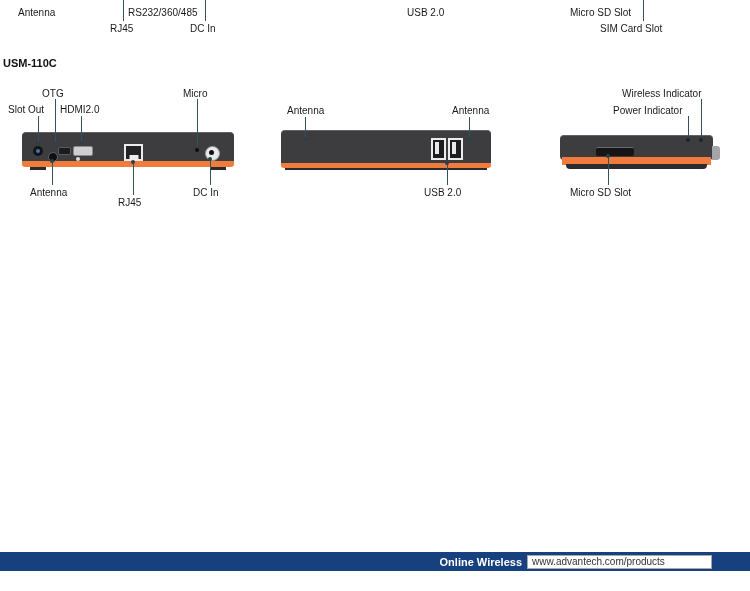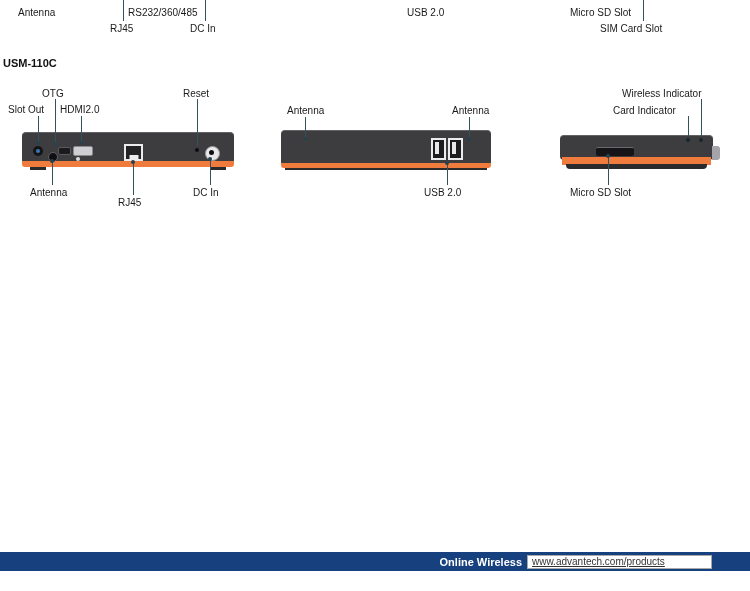--- a/index.html
+++ b/index.html
@@ -36,21 +36,21 @@
   }
   .usb span{position:absolute;left:2px;top:2px;width:4px;height:12px;background:#e8e8e8;display:block;}
   .footer-bar{position:absolute;left:0;top:552;width:750px;height:19px;background:#17407e;}
   .footer-label{
     position:absolute;left:432px;top:556px;width:90px;text-align:right;
     font-size:11px;font-weight:bold;color:#ffffff;line-height:12px;white-space:nowrap;
   }
   .url-box{
     position:absolute;left:527px;top:555px;width:179px;height:12px;
     background:#ffffff;border:1px solid #a8a8a8;font-size:10px;line-height:12px;
-    color:#333;padding-left:4px;white-space:nowrap;overflow:hidden;text-decoration:underline;
+    color:#333;padding-left:4px;white-space:nowrap;overflow:hidden;
   }
 </style>
 </head>
 <body>
 
 <div id="page">
 
   <div class="lbl" style="left:18px;top:7px">Antenna</div>
   <div class="lbl" style="left:128px;top:7px">RS232/360/485</div>
   <div class="lbl" style="left:110px;top:23px">RJ45</div>
@@ -60,21 +60,21 @@
   <div class="lbl" style="left:600px;top:23px">SIM Card Slot</div>
   <div class="vline" style="left:123px;top:0;height:21px"></div>
   <div class="vline" style="left:205px;top:0;height:21px"></div>
   <div class="vline" style="left:643px;top:0;height:21px"></div>
 
   <div class="title" style="left:3px;top:57px">USM-110C</div>
 
   <div class="lbl" style="left:42px;top:88px">OTG</div>
   <div class="lbl" style="left:8px;top:104px">Slot Out</div>
   <div class="lbl" style="left:60px;top:104px">HDMI2.0</div>
-  <div class="lbl" style="left:183px;top:88px">Reset</div>
+  <div class="lbl" style="left:183px;top:88px">Micro</div>
   <div class="lbl" style="left:30px;top:187px">Antenna</div>
   <div class="lbl" style="left:118px;top:197px">RJ45</div>
   <div class="lbl" style="left:193px;top:187px">DC In</div>
 
   <div class="device" style="left:22px;top:132px;width:212px;height:31px"></div>
   <div class="orange" style="left:22px;top:161px;width:212px;height:6px;border-radius:0 0 3px 3px"></div>
   <div class="foot" style="left:30px;top:167px;width:16px;height:3px"></div>
   <div class="foot" style="left:210px;top:167px;width:16px;height:3px"></div>
 
   <div class="port-circle" style="left:33px;top:146px;width:10px;height:10px;background:#141416"></div>
@@ -120,21 +120,21 @@
     </div>
 
   <div class="vline" style="left:305px;top:117px;height:20px"></div>
   <div class="vline" style="left:469px;top:117px;height:20px"></div>
   <div class="vline" style="left:447px;top:164px;height:21px"></div>
   <div class="dot" style="left:303px;top:137px"></div>
   <div class="dot" style="left:467px;top:137px"></div>
   <div class="dot" style="left:445px;top:161px"></div>
 
   <div class="lbl" style="left:622px;top:88px">Wireless Indicator</div>
-  <div class="lbl" style="left:613px;top:105px">Card Indicator</div>
+  <div class="lbl" style="left:613px;top:105px">Power Indicator</div>
   <div class="lbl" style="left:570px;top:187px">Micro SD Slot</div>
 
   <div class="device" style="left:560px;top:135px;width:153px;height:24px"></div>
   <div class="orange" style="left:562px;top:157px;width:149px;height:8px"></div>
   <div class="foot" style="left:566px;top:164px;width:141px;height:5px;border-radius:0 0 4px 4px"></div>
   <div class="port-rect" style="left:712px;top:146px;width:8px;height:14px;background:#a5a5a9;border-radius:0 3px 3px 0"></div>
   <div class="port-rect" style="left:596px;top:147px;width:38px;height:8px;background:#151517;border-top:1px solid #6a6a6e;border-radius:2px"></div>
   <div class="port-circle" style="left:686px;top:138px;width:4px;height:4px;background:#16262e"></div>
   <div class="port-circle" style="left:699px;top:138px;width:4px;height:4px;background:#16262e"></div>
 

